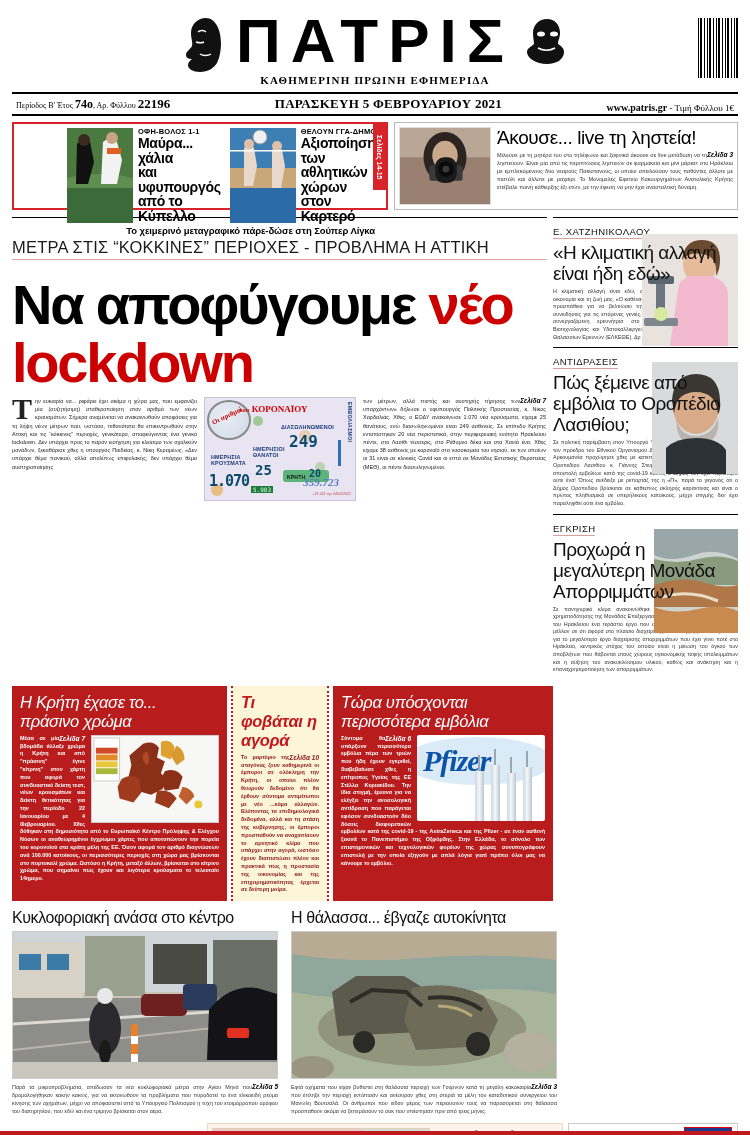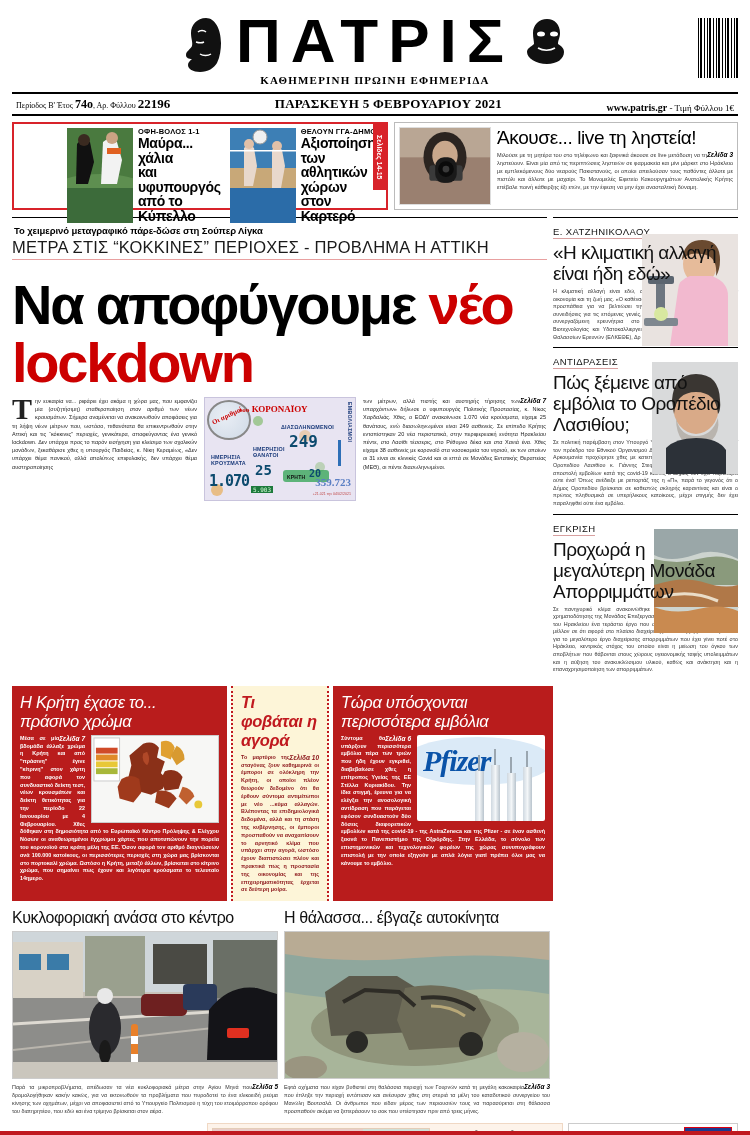--- a/index.html
+++ b/index.html
@@ -49,21 +49,21 @@
   .topband { display:flex; margin:6px 12px 0 12px; height:88px; gap:6px; }
   .sportsbox { position:relative; width:376px; border:2px solid #d8232a; background:#fff; display:flex; flex-direction:column; }
   .sports-top { display:flex; flex:1;margin-left:48px; }
   .sp-photo { width:66px; margin:4px 0 0 5px; background:#3c6b3a; position:relative; overflow:hidden; }
   .sp-photo.pv { background:#2b6ca8; }
   .sp-text { padding:3px 4px 0 5px; flex:1; }
   .sp-kicker { font-size:7.5px; font-weight:bold; color:#000; letter-spacing:.2px; }
   .sp-head { font-size:14px; font-weight:bold; line-height:14.5px; color:#000; letter-spacing:-.3px; }
   .sports-strip { background:#d8232a; color:#fff; font-size:7px; font-weight:bold; writing-mode:vertical-rl;
      position:absolute; right:0; top:0; bottom:18px; width:13px; display:flex; align-items:center; justify-content:center; }
-  .sports-foot { font-size:9.5px; font-weight:bold; text-align:left; padding:2px 11px 3px 0; letter-spacing:-.1px;}
+  .sports-foot { font-size:9.5px; font-weight:bold; text-align:right; padding:2px 11px 3px 0; letter-spacing:-.1px;}
 
   .livebox { flex:1; border:1px solid #bbb; display:flex; padding:4px; gap:6px; }
   .live-photo { width:92px; background:#8b6f63; position:relative; overflow:hidden; border:1px solid #ddd;}
   .live-body { flex:1; }
   .live-head { font-size:19px; font-weight:normal; color:#000; letter-spacing:-.4px; margin-bottom:2px;}
   .live-txt { font-size:5.6px; line-height:8px; text-align:justify; color:#333; }
   .pagetag { font-weight:bold; font-style:italic; font-size:6.5px; float:right; color:#000;}
 
   
   .mainwrap { display:flex; margin:7px 12px 0 12px; gap:6px; }
@@ -96,21 +96,21 @@
   .cv-lbl { position:absolute; font-size:5.4px; font-weight:bold; color:#1a3a7a; letter-spacing:.2px;}
   .cv-num { position:absolute; font-family:"DejaVu Sans Mono", monospace; font-weight:bold; color:#0c4a6e; }
   .cv-green { position:absolute; width:10px; height:10px; border-radius:50%; background:#6ab04c; opacity:.55;}
   .cv-orange{ position:absolute; width:12px; height:12px; border-radius:50%; background:#e8a33d; opacity:.6;}
   .cv-vaxbar { position:absolute; right:2px; top:4px; writing-mode:vertical-rl; font-size:5.2px;
       font-weight:bold; color:#1a3a7a; letter-spacing:.3px;}
   .cv-syringe { position:absolute; right:14px; top:42px; width:3px; height:26px; background:#2e6fb7; }
   .cv-crete { position:absolute; left:78px; top:72px; width:46px; height:12px; background:#3aa65a; border-radius:3px; opacity:.8;}
   .cv-deaths-tot { position:absolute; left:46px; top:88px; background:#1d7a3c; color:#d8ffd8; font-size:6px;
       font-family:"DejaVu Sans Mono",monospace; padding:0 2px; }
-  .cv-blue-num { position:absolute; right:4px; bottom:12px; font-size:11px; color:#5b7fc4; font-weight:bold;
+  .cv-blue-num { position:absolute; right:16px; bottom:12px; font-size:11px; color:#5b7fc4; font-style:italic; font-weight:bold;
       font-family:"Liberation Serif",serif;}
   .cv-foot { position:absolute; right:4px; bottom:4px; font-size:3.6px; color:#c04848; }
 
   
   .rail { width:186px; }
   .rail-sec { border-top:1px solid #000; padding-top:3px; margin-bottom:6px; position:relative;}
   .rail-kicker { font-size:9.5px; letter-spacing:.4px; color:#111; border-bottom:1px solid #d8a0a0; padding-bottom:1px; display:inline-block;}
   .rail-head { font-size:19px; line-height:21px; letter-spacing:-.5px; color:#111; margin-top:3px; position:relative; z-index:2;}
   .rail-photo { position:absolute; border:0; overflow:hidden; }
   .rail-txt { font-size:5.4px; line-height:7.6px; text-align:justify; color:#333; margin-top:4px; clear:both;}
@@ -129,21 +129,21 @@
   .euromap { width:128px; height:88px; background:#f4f4f4; border:1px solid #ccc; position:relative; overflow:hidden;}
   .pfizer { width:128px; height:86px; background:#fff; position:relative; overflow:hidden; border-radius:2px;}
   .pfizer-logo { position:absolute; left:6px; top:22px; font-size:30px; font-style:italic; font-weight:bold;
       color:#0a53a8; font-family:"Liberation Serif",serif; letter-spacing:-1px;}
   .pf-oval { position:absolute; left:-14px; top:2px; width:150px; height:48px; border-radius:50%; background:#dbeaf7;}
   .syr { position:absolute; bottom:0; width:9px; background:linear-gradient(90deg,#cfd8e0,#f3f6f8,#b9c4cd); }
   .syr:after{ content:''; position:absolute; top:-16px; left:3px; width:2px; height:16px; background:#9aa6b0;}
   .rb-page { font-weight:bold; font-style:italic; font-size:6.5px; float:right; }
 
   
-  .photorow { display:flex; margin:8px 12px 0 12px; gap:6px; }
+  .photorow { display:flex; margin:8px 12px 0 12px; gap:13px; }
   .pcol { width:266px; }
   .pcol-head { font-size:16px; color:#111; letter-spacing:-.4px; margin-bottom:4px; }
   .pimg { width:100%; height:148px; border:1px solid #ccc; position:relative; overflow:hidden; }
   .pcol-txt { font-size:5.4px; line-height:8px; text-align:justify; color:#333; margin-top:4px;}
 
   
   .bottomrow { display:flex; margin:8px 12px 0 12px; gap:5px; }
   .bl { width:190px; position:relative; }
   .bl-kicker { font-size:8px; letter-spacing:.3px; border-bottom:1px solid #888; display:inline-block; padding-bottom:1px;}
   .bl-tag { position:absolute; right:0; top:10px; background:#1b3a6b; color:#fff; font-size:6px; font-weight:bold;

